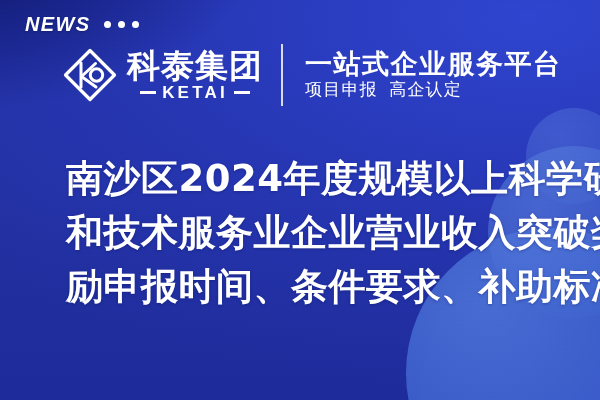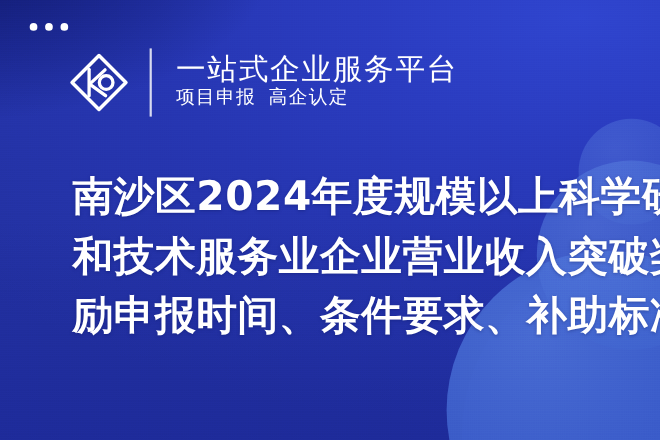--- a/index.html
+++ b/index.html
@@ -179,21 +179,21 @@
   }
   .tagline {
     display: flex;
     flex-direction: column;
     justify-content: center;
     gap: 3px;
   }
   .tagline-main {
     color: #ffffff;
     font-size: 27px;
-    font-weight: 400;
+    font-weight: 700;
     letter-spacing: 1.5px;
     line-height: 1.1;
     white-space: nowrap;
     font-family: "DejaVu Sans", "Liberation Sans", sans-serif;
   }
   .tagline-sub {
     color: #ffffff;
     font-size: 17px;
     font-weight: 400;
     letter-spacing: 1.2px;
@@ -229,20 +229,21 @@
   <div class="bg-bottom-shade"></div>
 
   <div class="arc-mask"></div>
   <div class="arc-lg"></div>
   <div class="arc-md"></div>
   <div class="arc-sm"></div>
 
   <div class="bg-noise"></div>
 
   <div class="news-row">
+    <span class="news-label">NEWS</span>
     <span class="news-dots">
       <i></i>
       <i></i>
       <i></i>
     </span>
   </div>
 
   <div class="lockup">
 
     <span class="mark">
@@ -251,20 +252,28 @@
           <path d="M28 3.5 L52.5 28 L28 52.5 L3.5 28 Z" rx="6" stroke-linejoin="round" transform="rotate(0 28 28)" style="stroke-linejoin:round"></path>
         </g>
         <g fill="none" stroke="#ffffff" stroke-width="3" stroke-linecap="round" stroke-linejoin="round">
           <path d="M19 16 L19 40"></path>
           <path d="M33.5 16.5 L19.5 29.5 L34 40"></path>
         </g>
         <circle cx="34.5" cy="28" r="6.2" fill="none" stroke="#ffffff" stroke-width="3"></circle>
       </svg>
     </span>
 
+    <span class="brand-text">
+      <span class="brand-cn">科泰集团</span>
+      <span class="brand-en-row">
+        <i class="rule"></i>
+        <span class="brand-en">KETAI</span>
+        <i class="rule"></i>
+      </span>
+    </span>
 
     <span class="divider"></span>
 
     <span class="tagline">
       <span class="tagline-main">一站式企业服务平台</span>
       <span class="tagline-sub">项目申报 高企认定</span>
     </span>
 
   </div>
 

